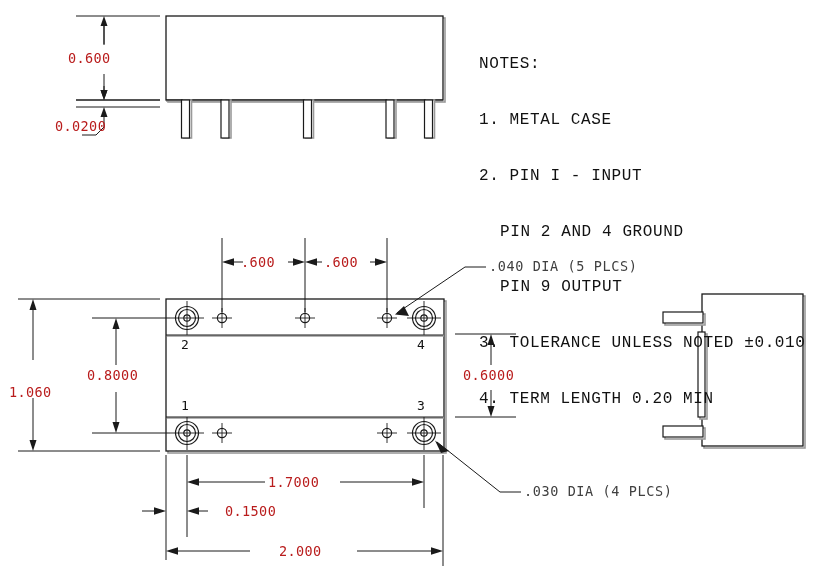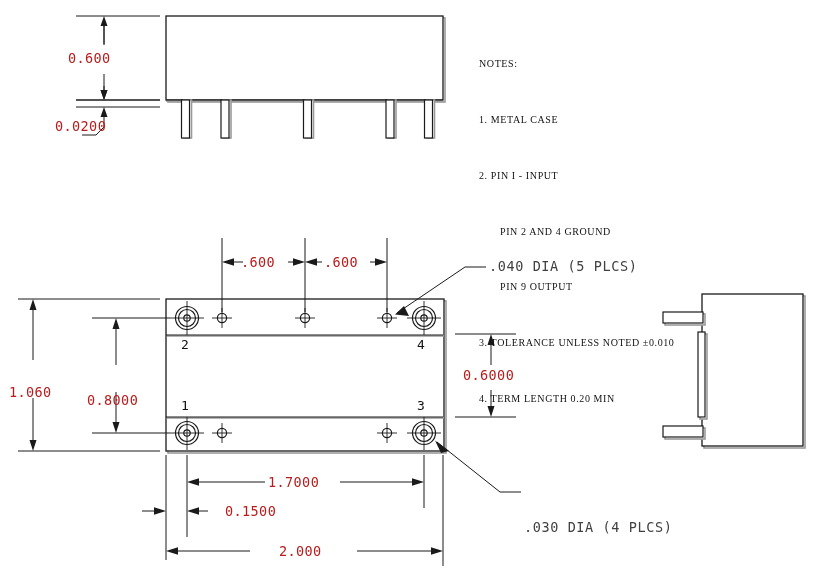--- a/index.html
+++ b/index.html
@@ -22,22 +22,22 @@
   }
   #drawing {
     position: absolute;
     left: 0;
     top: 0;
   }
   .notes-block {
     position: absolute;
     left: 479px;
     top: 18px;
-    font-family: Liberation Serif, serif;
-    font-size: 10px;
+    font-family: Liberation Mono, monospace;
+    font-size: 16px;
     line-height: 18.6px;
     letter-spacing: 0.6px;
     color: #111111;
     white-space: pre;
   }
   .note-line { display: block; }
   .note-indent { padding-left: 21px; }
   .dimtext {
     position: absolute;
     font-family: "DejaVu Sans Mono", monospace;
@@ -291,32 +291,32 @@
   <div class="dimtext" style="left:68px; top:50px;">0.600</div>
 
   <div class="dimtext" style="left:11px; top:118px;margin-left:44px;">0.0200</div>
 
   <div class="dimtext" style="left:241px; top:254px;">.600</div>
 
   <div class="dimtext" style="left:324px; top:254px;">.600</div>
 
   <div class="dimtext" style="left:9px; top:384px;">1.060</div>
 
-  <div class="dimtext" style="left:87px; top:367px;margin-top:25px;">0.8000</div>
+  <div class="dimtext" style="left:87px; top:367px;">0.8000</div>
 
   <div class="dimtext" style="left:463px; top:367px;">0.6000</div>
 
   <div class="dimtext" style="left:268px; top:474px;">1.7000</div>
 
   <div class="dimtext" style="left:212px; top:503px;margin-left:13px;">0.1500</div>
 
   <div class="dimtext" style="left:279px; top:543px;">2.000</div>
 
   <div class="leadertext" style="left:489px; top:258px;">.040 DIA (5 PLCS)</div>
 
-  <div class="leadertext" style="left:524px; top:483px;margin-top:36px;">.030 DIA (4 PLCS)</div>
+  <div class="leadertext" style="left:524px; top:483px;">.030 DIA (4 PLCS)</div>
 
   <div class="pinnum" style="left:181px; top:337px;">2</div>
   <div class="pinnum" style="left:417px; top:337px;">4</div>
   <div class="pinnum" style="left:181px; top:398px;">1</div>
   <div class="pinnum" style="left:417px; top:398px;">3</div>
 
 </div>
 
 </body></html>

